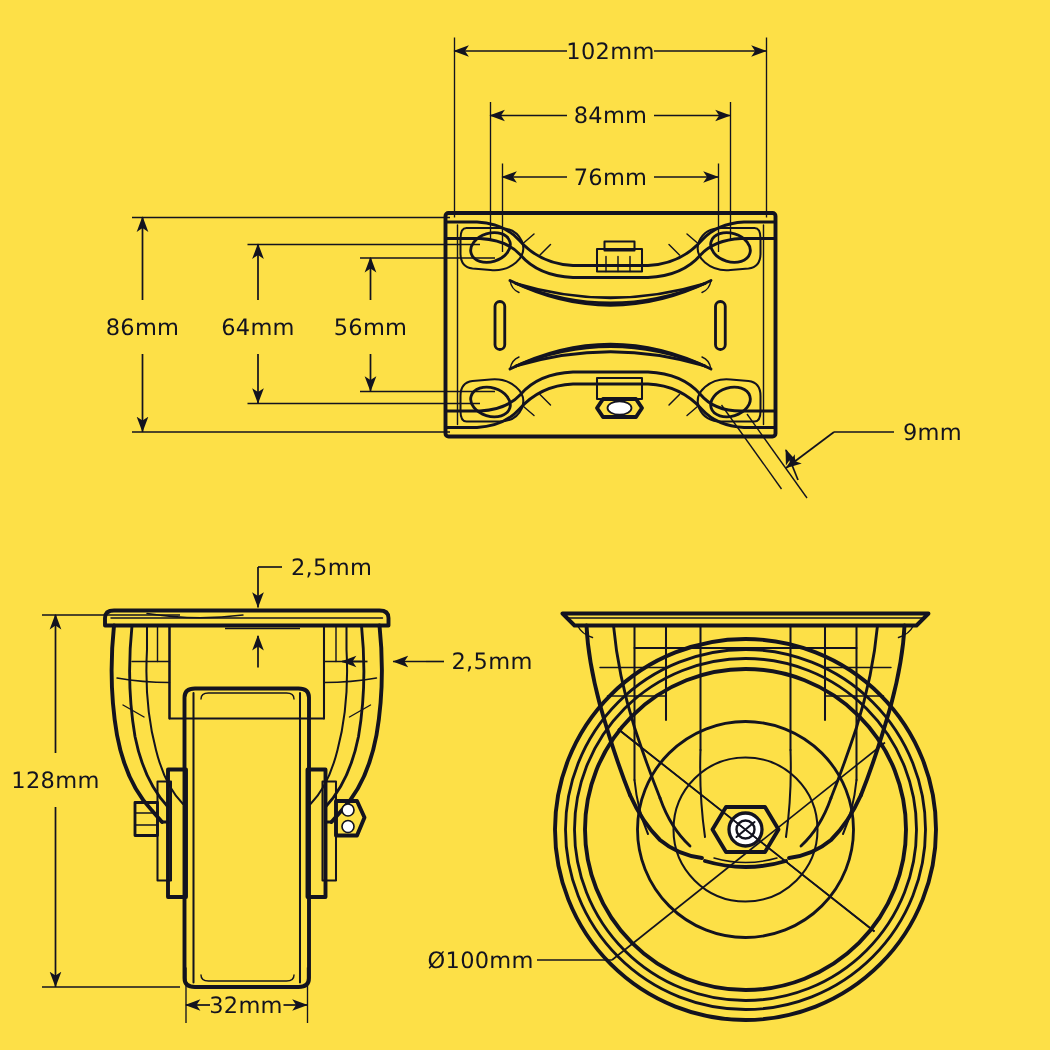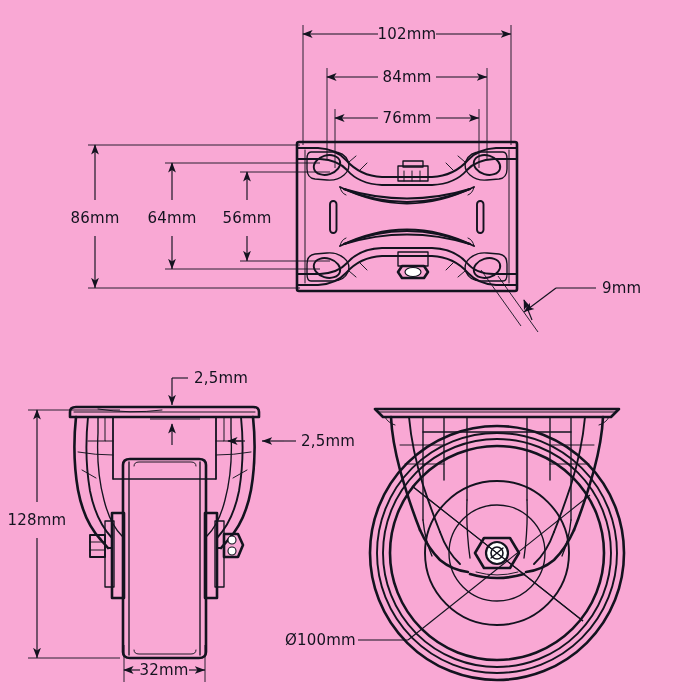--- a/index.html
+++ b/index.html
@@ -5,21 +5,21 @@
 <style>
   html, body {
     margin: 0;
     padding: 0;
     background: #ffffff;
   }
   #sheet {
     position: relative;
     width: 700px;
     height: 700px;
-    background: #f9a8d4;
+    background: #fde047;
     font-family: "DejaVu Sans", sans-serif;
     overflow: hidden;
   }
   #sheet svg {
     position: absolute;
     top: 0;
     left: 0;
     width: 700px;
     height: 700px;
   }

